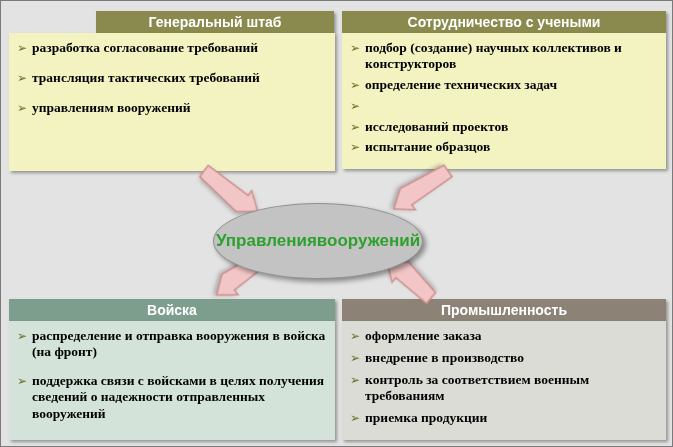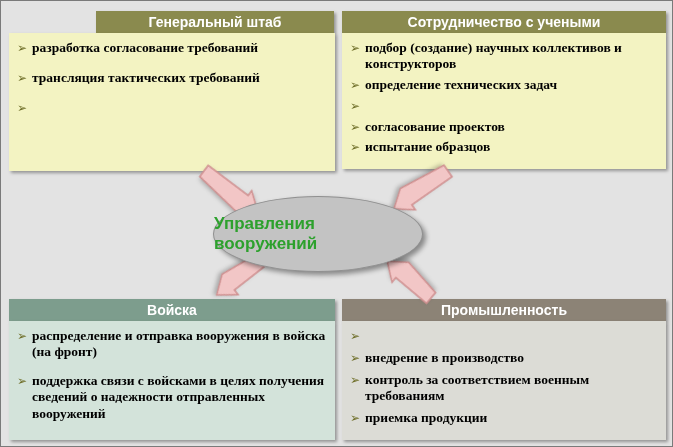--- a/index.html
+++ b/index.html
@@ -34,24 +34,24 @@
   .tr-bdy li{margin-bottom:12px;}
   .ind-hdr{left:341px;top:298px;width:324px;background:var(--industry-header-bg,#8c8376);}
   .ind-bdy{left:341px;top:320px;width:324px;height:119px;background:var(--industry-body-bg,#dcdcd6);}
   .ind-bdy li{margin-bottom:5px;}
   .arrows{position:absolute;left:0;top:0;z-index:2;pointer-events:none;}
   .arrow{
     fill:var(--arrow-fill,#f2c6c6);stroke:var(--arrow-stroke,#cf8f8f);stroke-width:1.5;
     filter:drop-shadow(2px 2px 2px rgba(0,0,0,.25));
   }
   .ellipse{
-    position:absolute;left:212px;top:195px;width:208px;height:74px;border-radius:50%;
+    position:absolute;left:212px;top:202px;width:208px;height:74px;border-radius:50%;
     background:var(--ellipse-fill,#c3c3c3);border:1px solid var(--ellipse-border,#909090);
     box-shadow:3px 3px 5px rgba(0,0,0,.4);z-index:3;
-    display:flex;flex-direction:column;align-items:flex-start;justify-content:center;
+    display:flex;flex-direction:row;align-items:center;justify-content:center;
   }
   .ellipse div{color:var(--ellipse-text,#2da12d);font-weight:bold;font-size:17px;line-height:1.15;}
 </style>
 </head>
 <body>
 
 <div class="slide">
 
   <div class="hdr gs-hdr">
     <span>Генеральный штаб</span>
@@ -61,20 +61,21 @@
       <li>
         <span class="bullet">➢</span>
         <span>разработка согласование требований</span>
       </li>
       <li>
         <span class="bullet">➢</span>
         <span>трансляция тактических требований</span>
       </li>
       <li>
         <span class="bullet">➢</span>
+        <span>управлениям вооружений</span>
       </li>
     </ul>
   </div>
 
   <div class="hdr sci-hdr">
     <span>Сотрудничество  с учеными</span>
   </div>
   <div class="bdy sci-bdy">
     <ul class="items">
       <li>
@@ -83,21 +84,21 @@
       </li>
       <li>
         <span class="bullet">➢</span>
         <span>определение технических задач</span>
       </li>
       <li>
         <span class="bullet">➢</span>
       </li>
       <li>
         <span class="bullet">➢</span>
-        <span>согласование проектов</span>
+        <span>исследований проектов</span>
       </li>
       <li>
         <span class="bullet">➢</span>
         <span>испытание образцов</span>
       </li>
     </ul>
   </div>
 
   <div class="hdr tr-hdr">
     <span>Войска</span>
@@ -115,20 +116,21 @@
     </ul>
   </div>
 
   <div class="hdr ind-hdr">
     <span>Промышленность</span>
   </div>
   <div class="bdy ind-bdy">
     <ul class="items">
       <li>
         <span class="bullet">➢</span>
+        <span>оформление заказа</span>
       </li>
       <li>
         <span class="bullet">➢</span>
         <span>внедрение в производство</span>
       </li>
       <li>
         <span class="bullet">➢</span>
         <span>контроль за соответствием военным требованиям</span>
       </li>
       <li>

